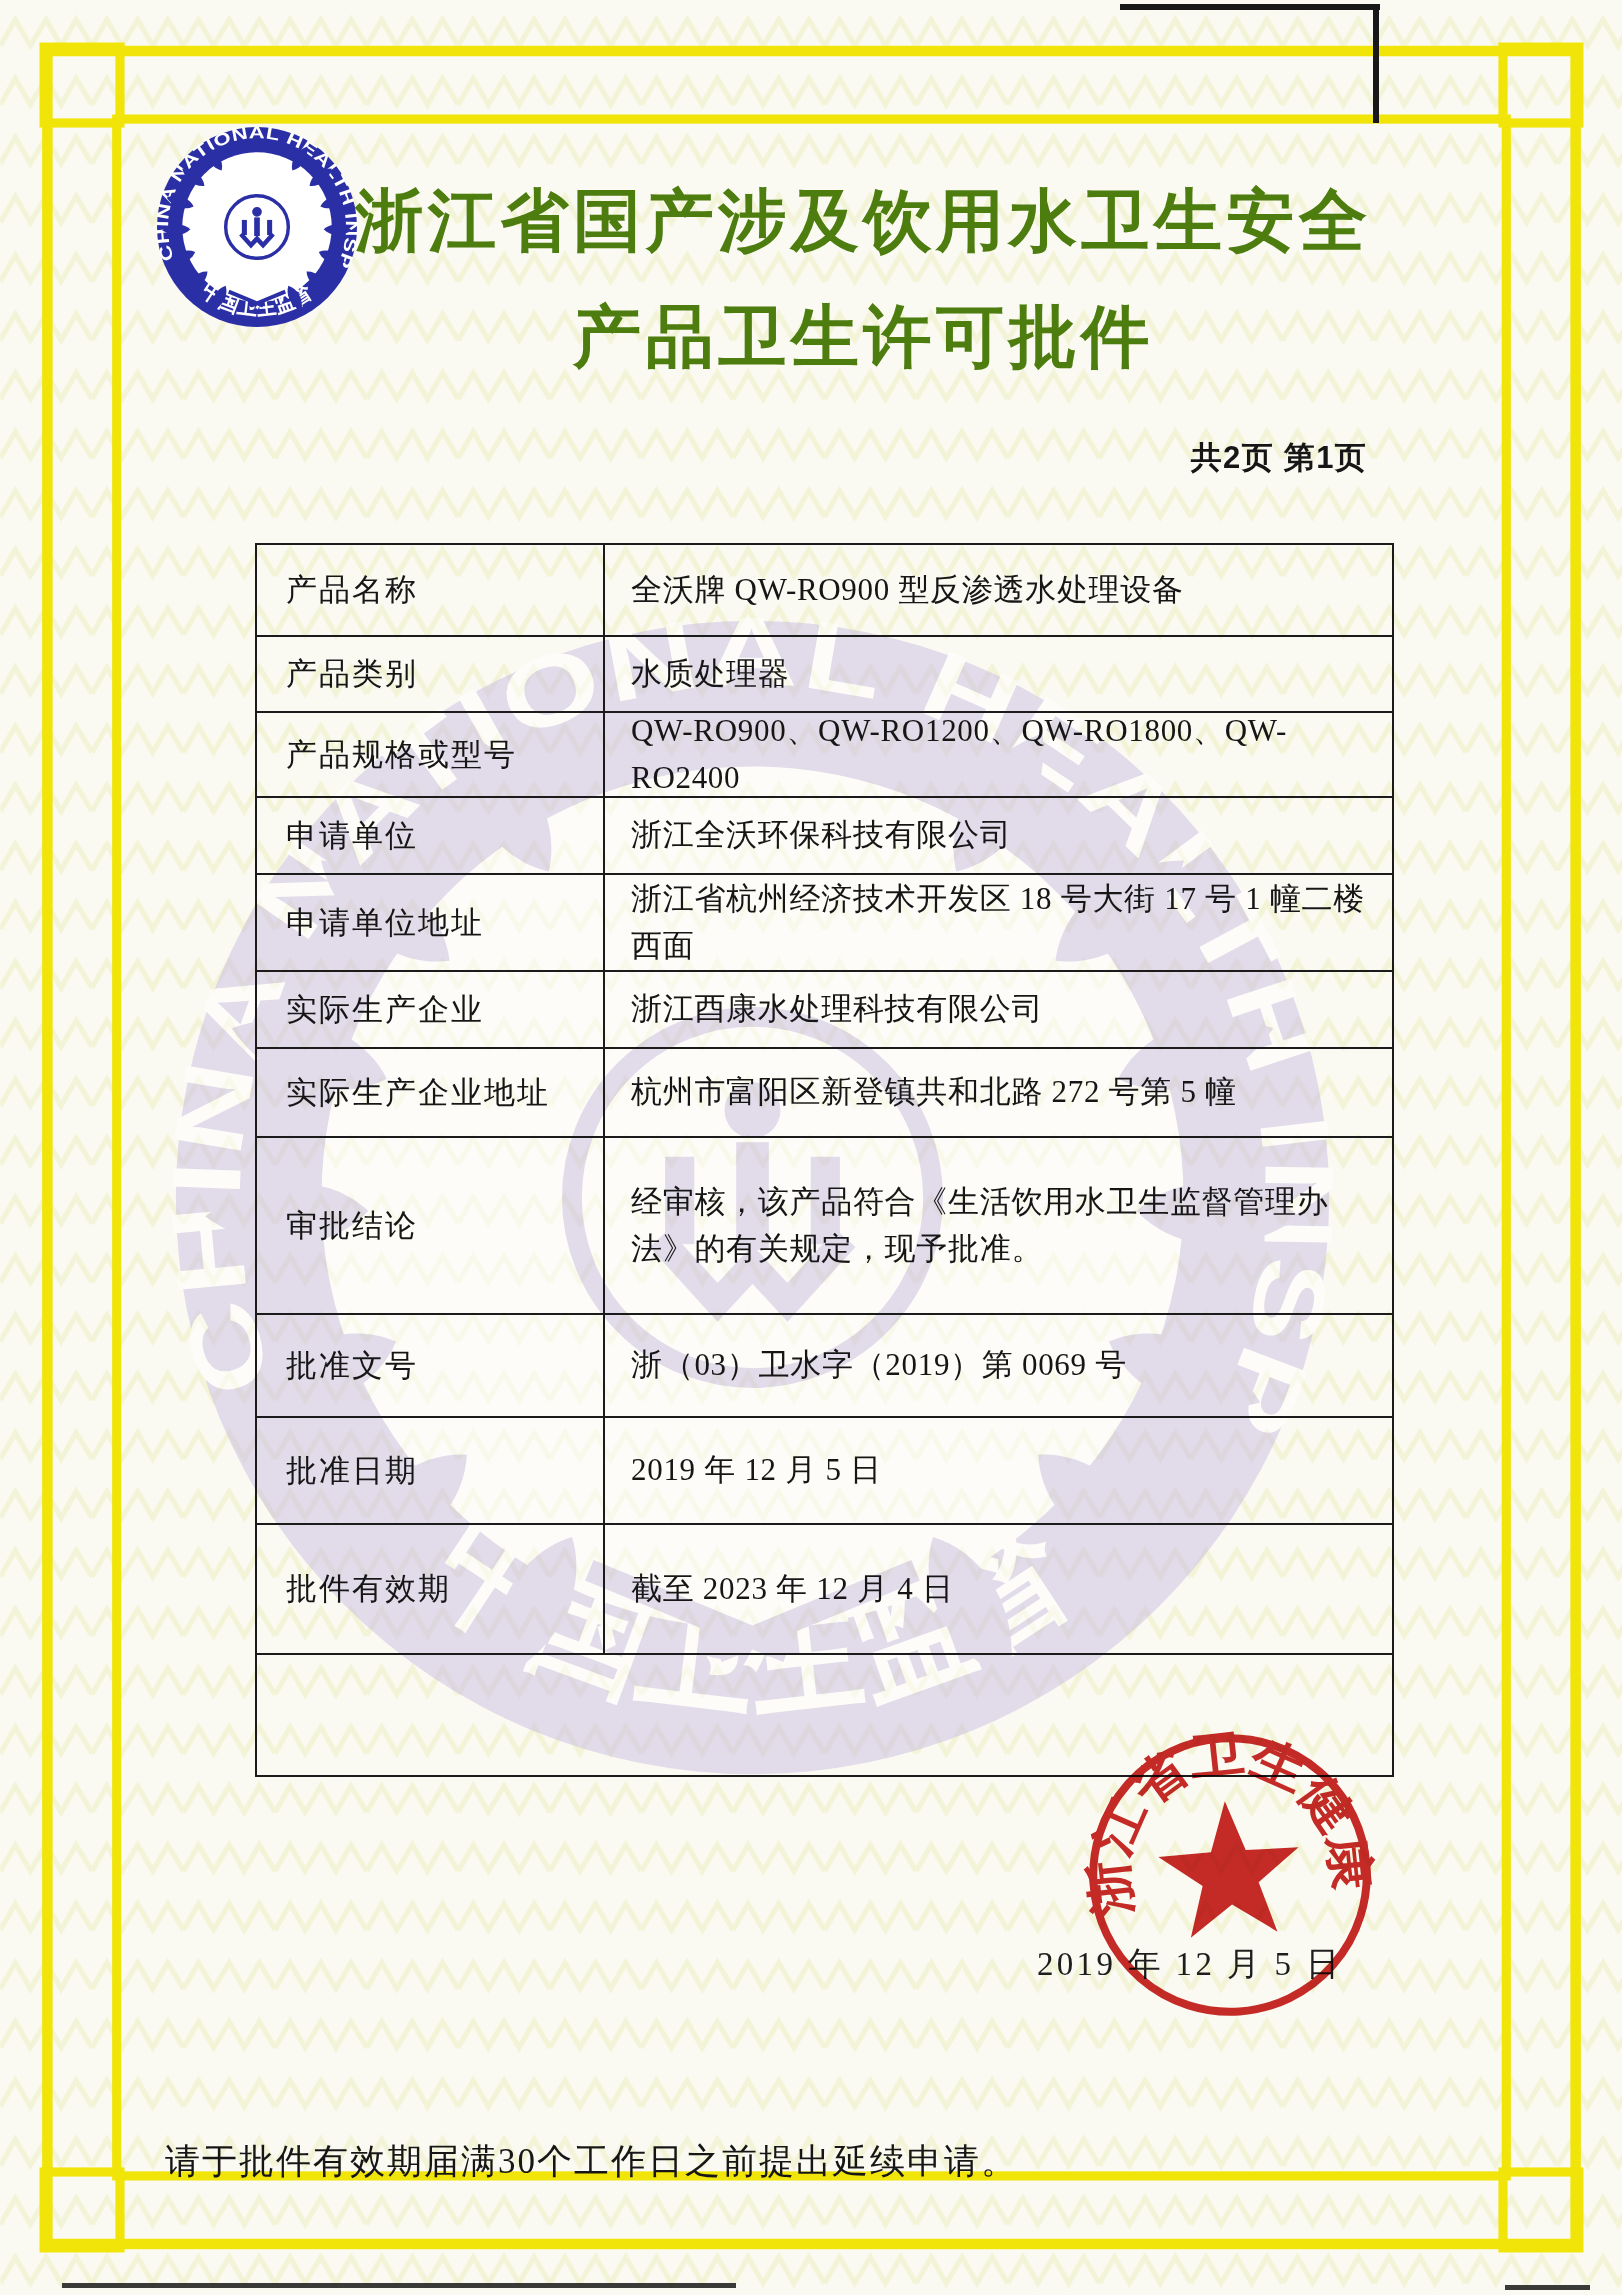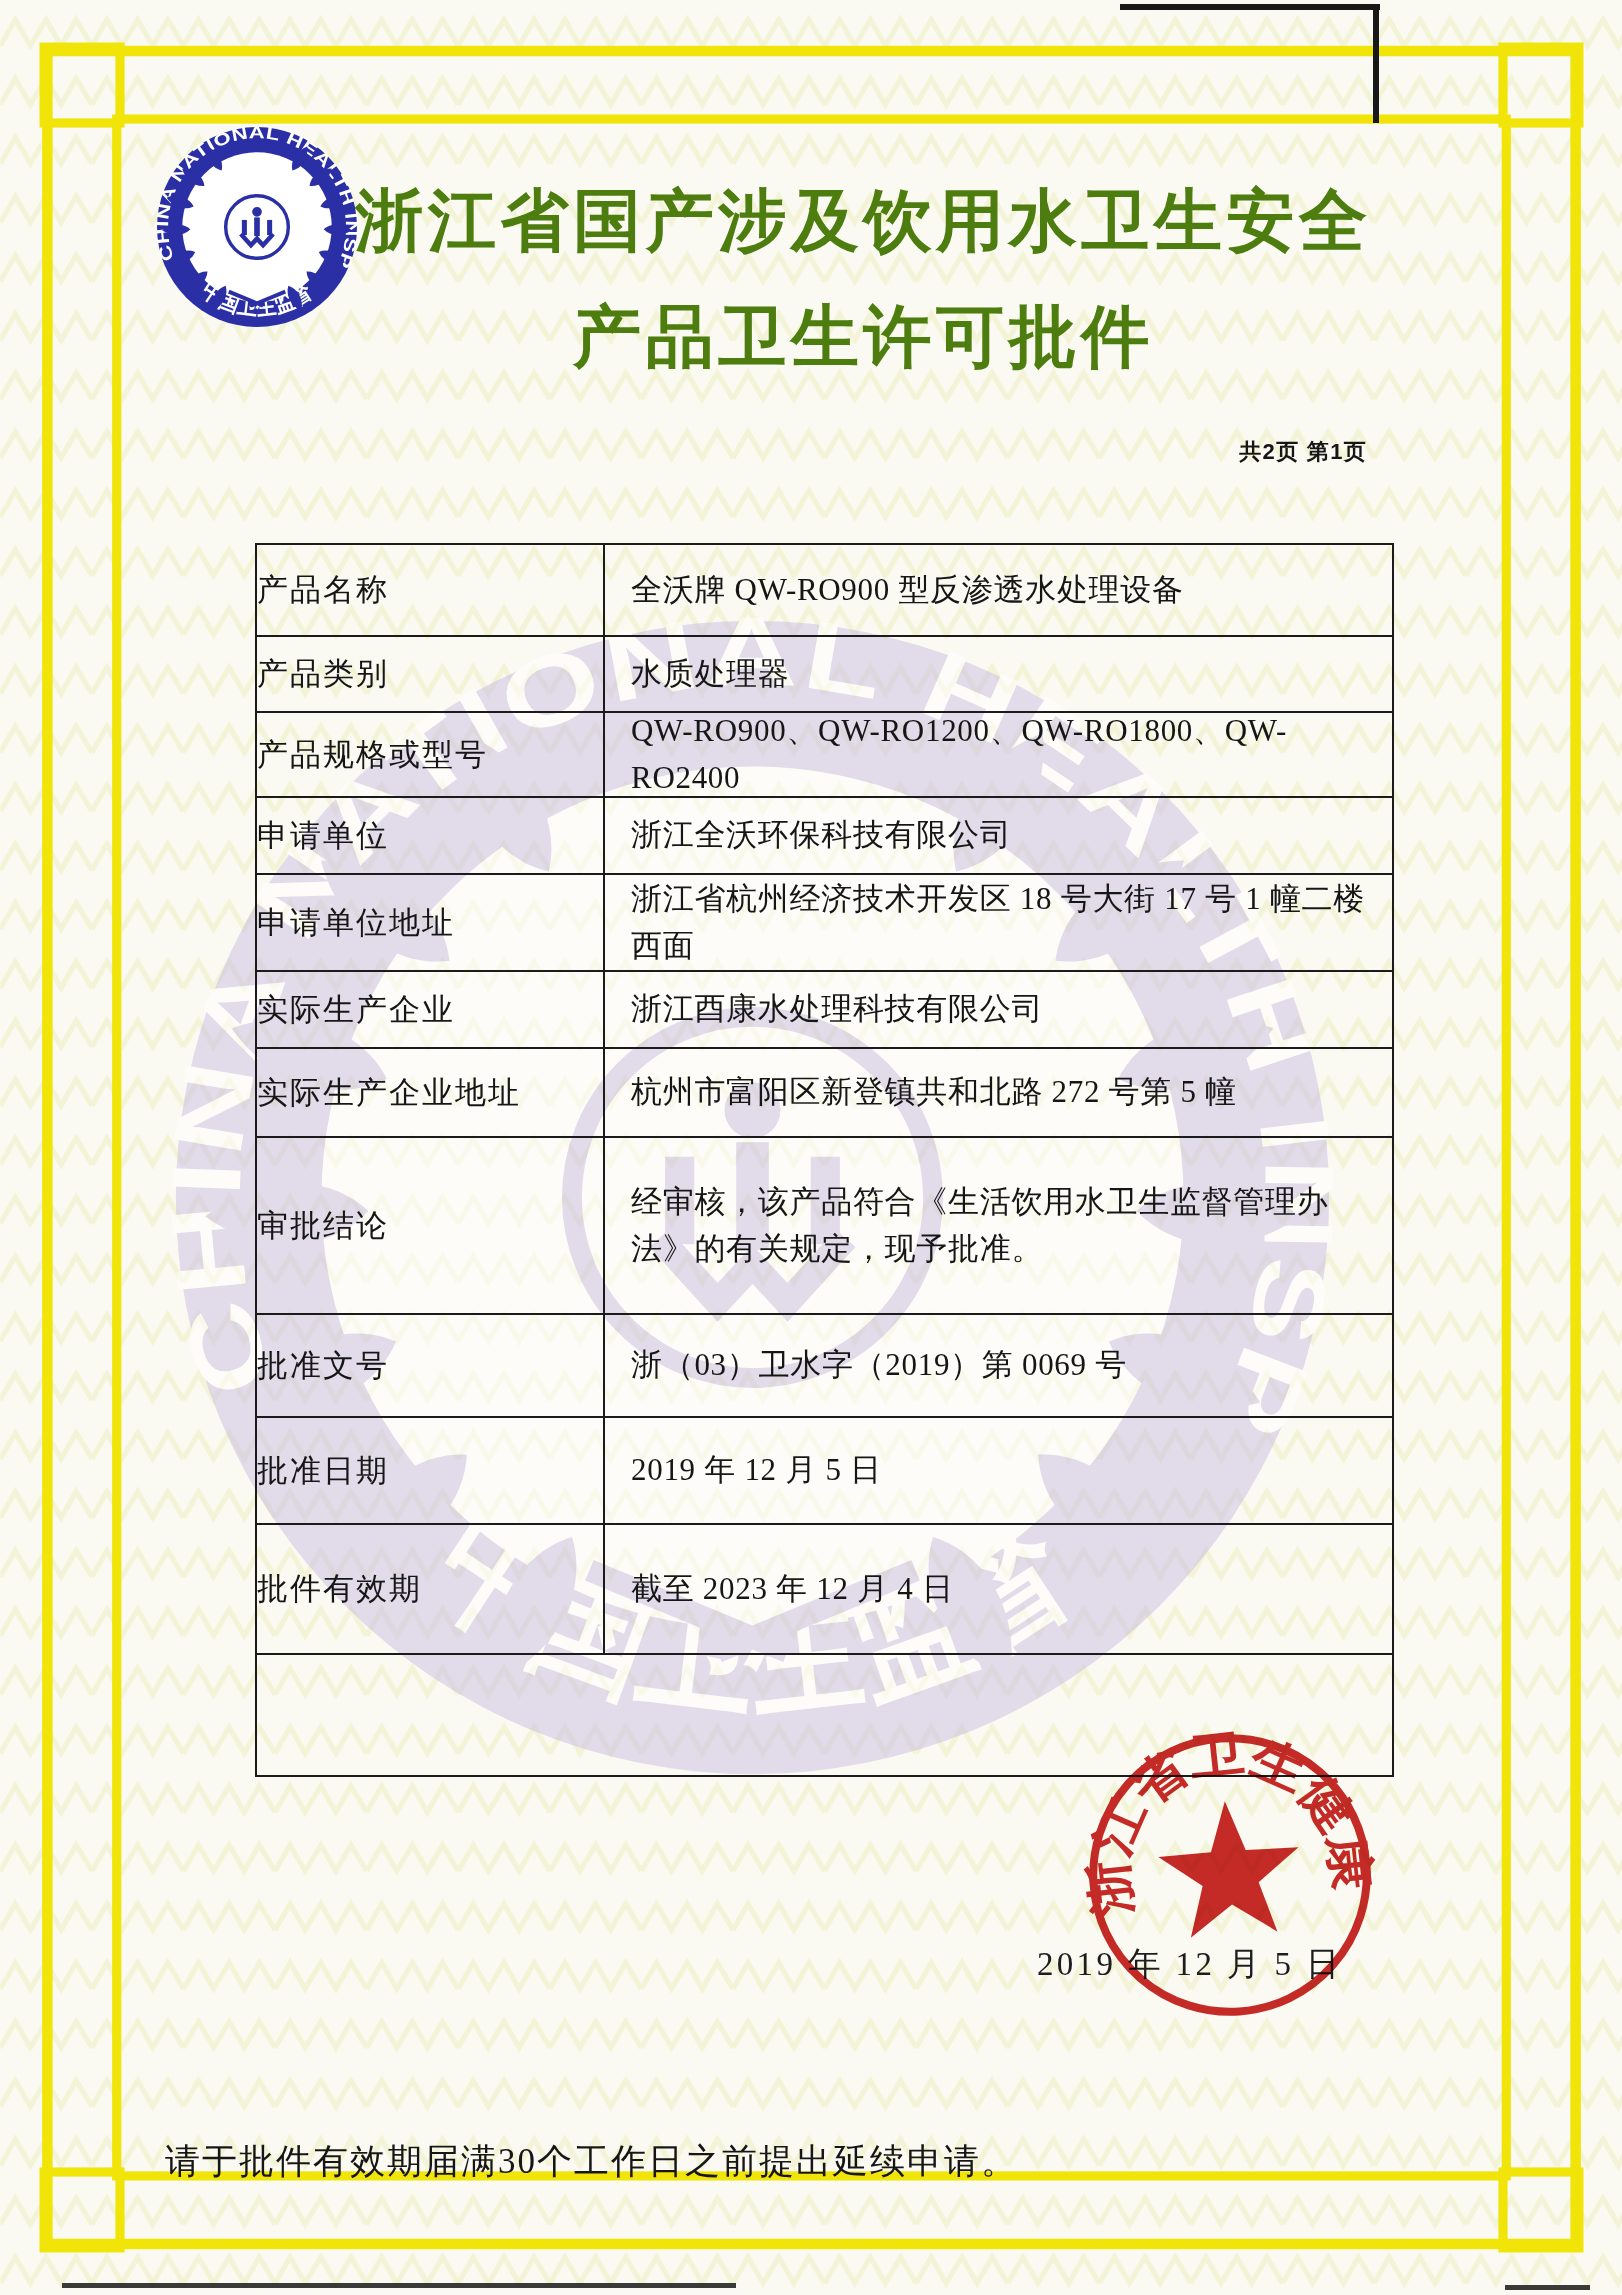--- a/index.html
+++ b/index.html
@@ -10,26 +10,26 @@
   
   .watermark-svg{position:absolute;left:170px;top:615px;width:1165px;height:1165px;z-index:1;color:#c8bde4;opacity:.5;}
   
   .frame-svg{z-index:2;}
   
   .logo-svg{position:absolute;left:156px;top:126px;width:202px;height:202px;z-index:3;color:#2b2fa5;}
   .title{position:absolute;left:340px;top:162px;width:1047px;text-align:center;z-index:3;
          font-family:"Liberation Sans",sans-serif;font-weight:700;font-size:68px;line-height:116px;
          letter-spacing:4.6px;color:#4d7c0f;}
   .page-indicator{position:absolute;left:1112px;top:437px;width:255px;text-align:right;z-index:3;
-         font-family:"Liberation Sans",sans-serif;font-weight:700;font-size:22px;letter-spacing:1.3px;}
+         font-family:"Liberation Sans",sans-serif;font-weight:700;font-size:31px;letter-spacing:1.3px;}
   .cert-table{position:absolute;left:255px;top:543px;width:1139px;z-index:3;border:2.6px solid #1b1b1b;box-sizing:border-box;}
   .trow{display:flex;border-top:2.6px solid #1b1b1b;box-sizing:border-box;}
   .trow:first-child{border-top:none;}
   .cell-label{width:348px;flex:0 0 348px;border-right:2.6px solid #1b1b1b;display:flex;align-items:center;
-         box-sizing:border-box;font-size:31px;letter-spacing:2px;}
+         padding-left:29px;box-sizing:border-box;font-size:31px;letter-spacing:2px;}
   .cell-value{flex:1;display:flex;align-items:center;padding:7.9px 18.3px 7.9px 26px;box-sizing:border-box;
          font-size:31px;line-height:1.5;letter-spacing:0.7px;}
   .h0{height:90px}.h1{height:76px}.h2{height:85px}.h3{height:77px}.h4{height:97px}.h5{height:77px}
   .h6{height:89px}.h7{height:177px}.h8{height:103px}.h9{height:107px}.h10{height:130px}.h11{height:122px}
   .approval-date{position:absolute;left:1037px;top:1942px;z-index:3;font-size:33px;letter-spacing:3.3px;color:#1d1d1d;}
   .stamp-svg{position:absolute;left:1076px;top:1721px;width:308px;height:308px;z-index:4;
          mix-blend-mode:multiply;opacity:.95;transform:rotate(-4deg);}
   .footer-note{position:absolute;left:165px;top:2138px;z-index:3;font-size:35px;font-weight:400;letter-spacing:2px;}
   .artifact{position:absolute;background:#181818;z-index:6;}
   .a1{left:1120px;top:3.9px;width:260px;height:5.9px;}

